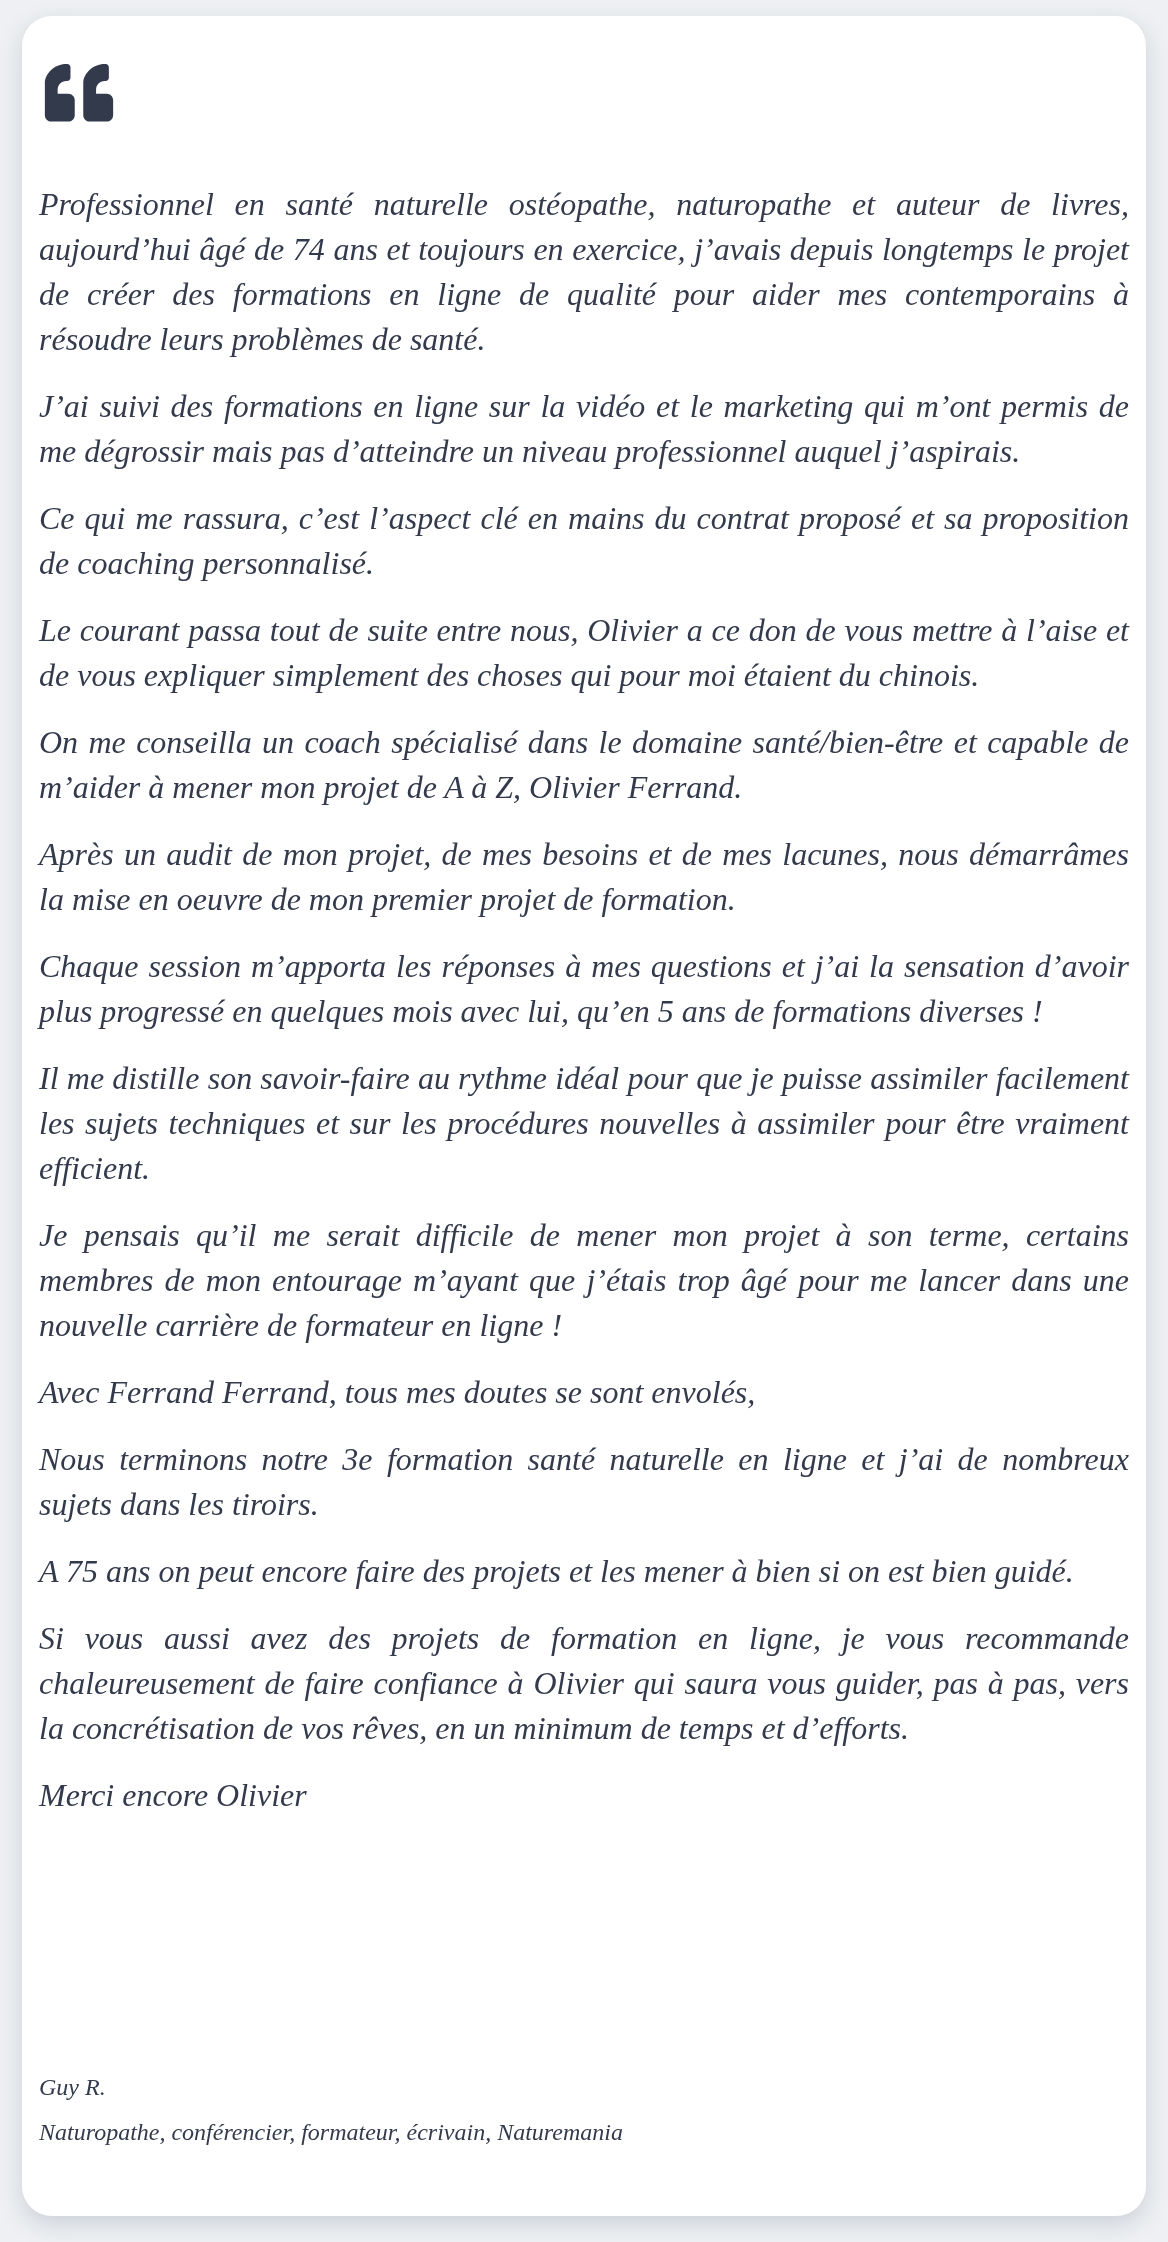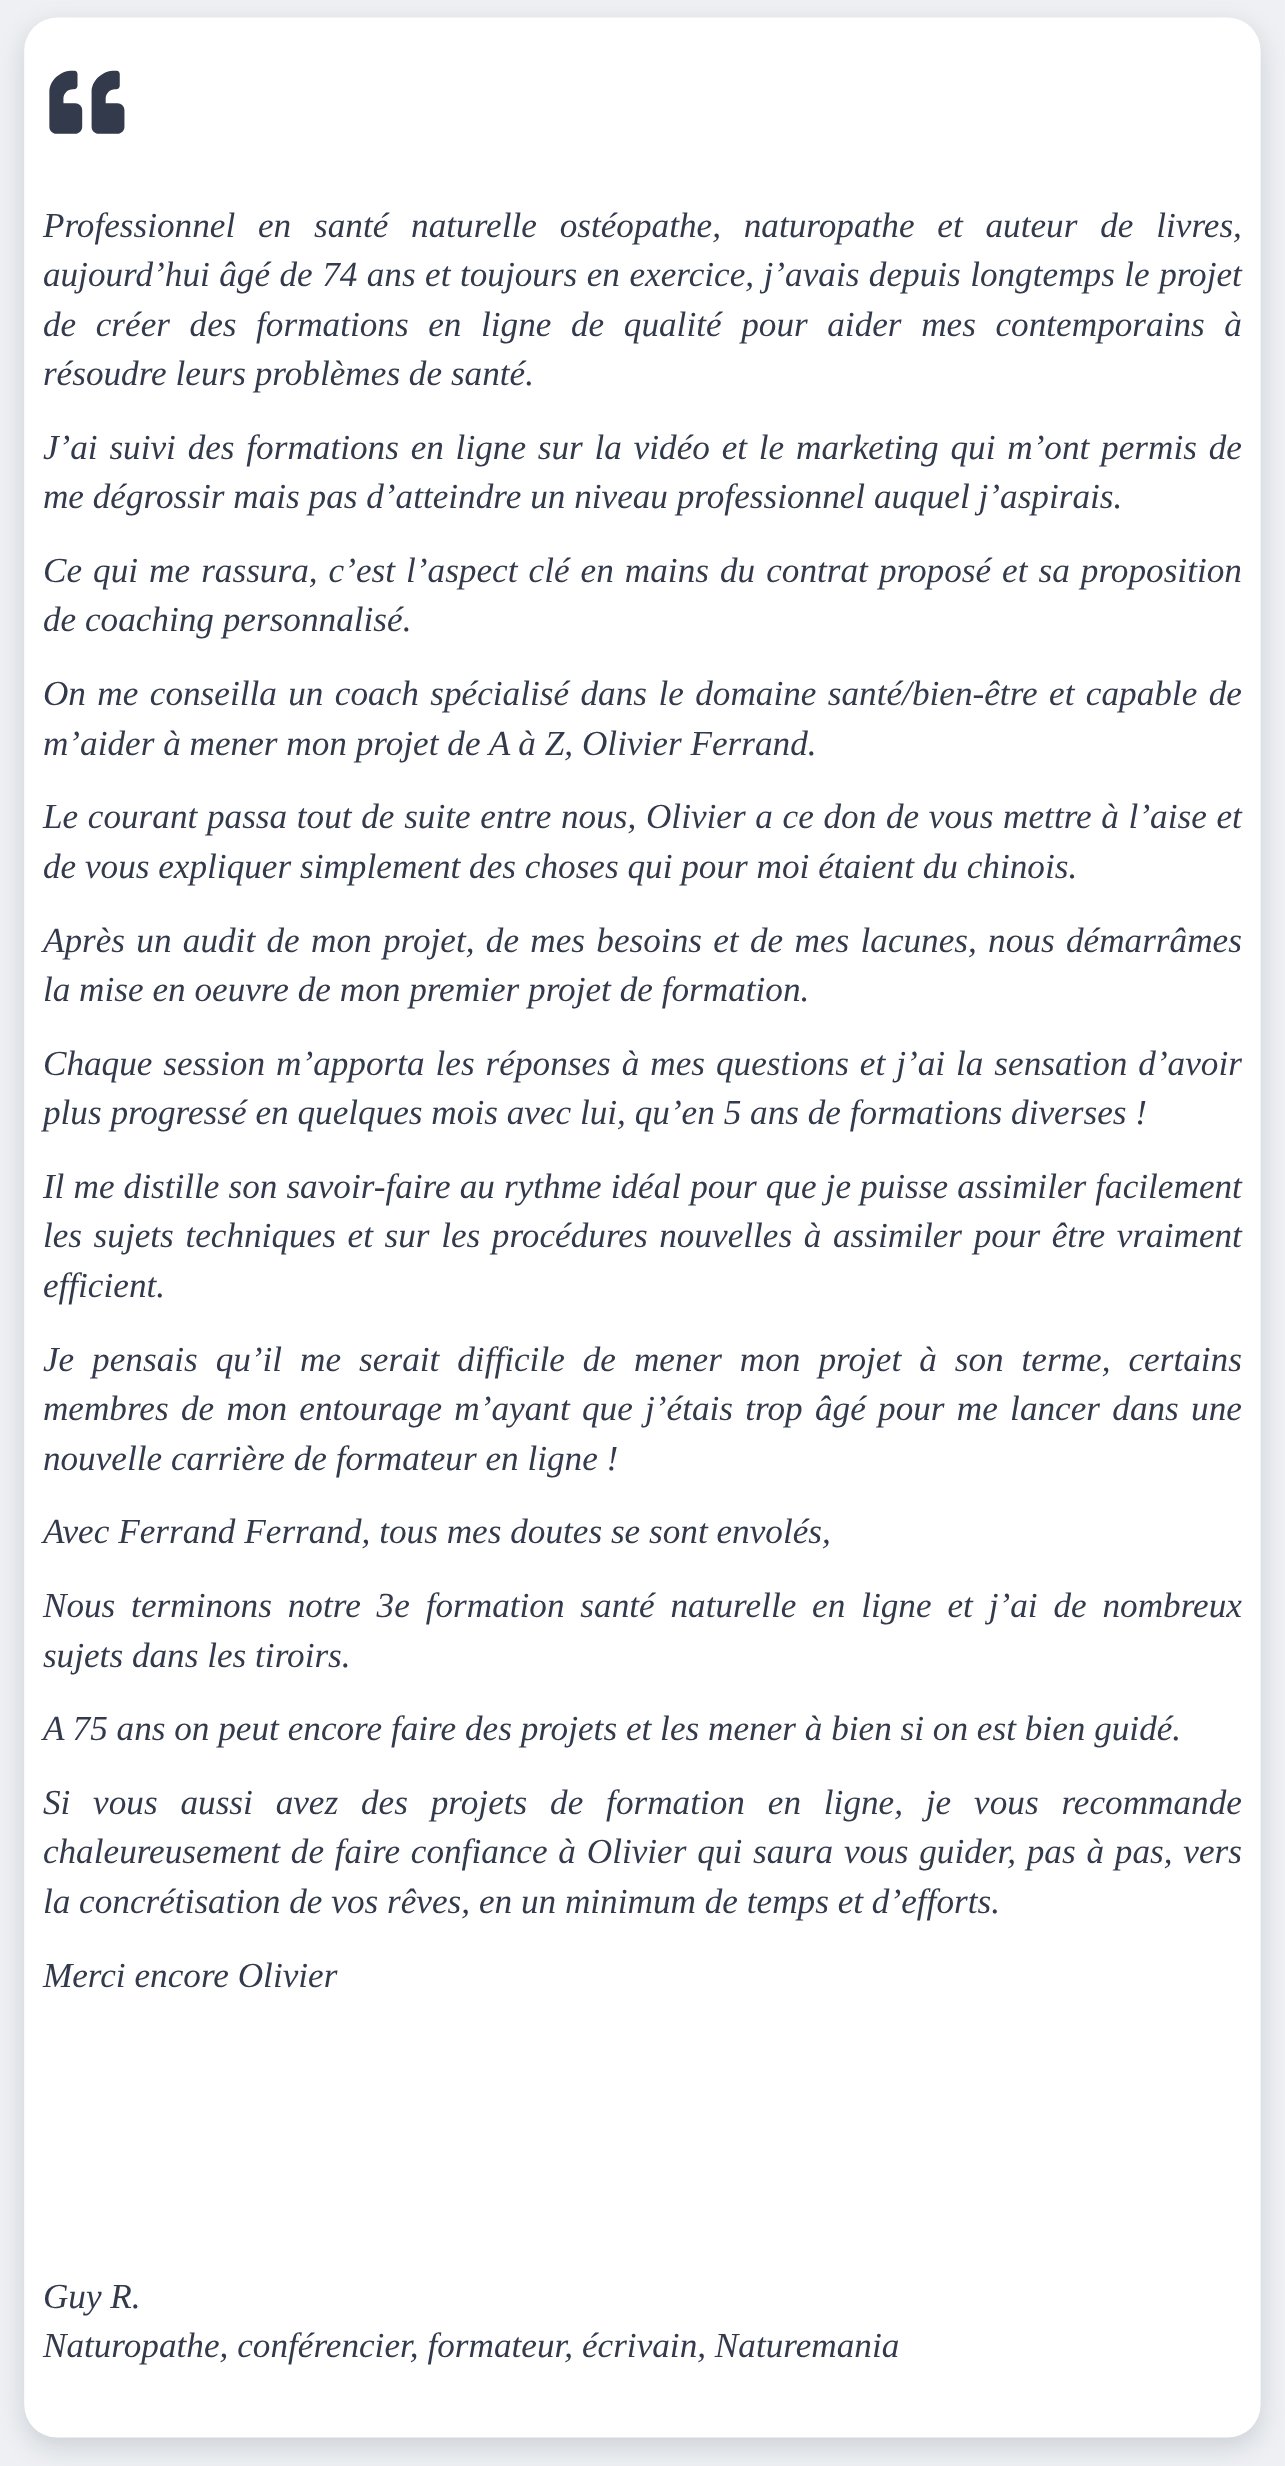--- a/index.html
+++ b/index.html
@@ -42,21 +42,21 @@
     margin: 0 0 22px 0;
     font-size: 32px;
     line-height: 45px;
     color: #333a4c;
     text-align: justify;
   }
   .spacer {
     height: 225px;
   }
   .signature {
-    font-size: 32px;
+    font-size: 24px;
     line-height: 45px;
     color: #333a4c;
   }
   .signature div {
     margin: 0;
   }
 </style>
 </head>
 <body>
 
@@ -66,22 +66,22 @@
     <span class="quote-icon">
       <svg viewBox="0 0 512 480" xmlns="http://www.w3.org/2000/svg" aria-hidden="true">
         <path fill="#333a4c" d="M464 224h-80v-32c0-35.3 28.7-64 64-64h8c13.3 0 24-10.7 24-24V24c0-13.3-10.7-24-24-24h-8C359.6 0 288 71.6 288 144v240c0 26.5 21.5 48 48 48h128c26.5 0 48-21.5 48-48V272c0-26.5-21.5-48-48-48zm-288 0H96v-32c0-35.3 28.7-64 64-64h8c13.3 0 24-10.7 24-24V24c0-13.3-10.7-24-24-24h-8C71.6 0 0 71.6 0 144v240c0 26.5 21.5 48 48 48h128c26.5 0 48-21.5 48-48V272c0-26.5-21.5-48-48-48z"></path>
       </svg>
     </span>
 
     <div class="body-text">
       <p>Professionnel en santé naturelle ostéopathe, naturopathe et auteur de livres, aujourd’hui âgé de 74 ans et toujours en exercice, j’avais depuis longtemps le projet de créer des formations en ligne de qualité pour aider mes contemporains à résoudre leurs problèmes de santé.</p>
       <p>J’ai suivi des formations en ligne sur la vidéo et le marketing qui m’ont permis de me dégrossir mais pas d’atteindre un niveau professionnel auquel j’aspirais.</p>
       <p>Ce qui me rassura, c’est l’aspect clé en mains du contrat proposé et sa proposition de coaching personnalisé.</p>
+      <p>Le courant passa tout de suite entre nous, Olivier a ce don de vous mettre à l’aise et de vous expliquer simplement des choses qui pour moi étaient du chinois.</p>
       <p>On me conseilla un coach spécialisé dans le domaine santé/bien-être et capable de m’aider à mener mon projet de A à Z, Olivier Ferrand.</p>
-      <p>Le courant passa tout de suite entre nous, Olivier a ce don de vous mettre à l’aise et de vous expliquer simplement des choses qui pour moi étaient du chinois.</p>
       <p>Après un audit de mon projet, de mes besoins et de mes lacunes, nous démarrâmes la mise en oeuvre de mon premier projet de formation.</p>
       <p>Chaque session m’apporta les réponses à mes questions et j’ai la sensation d’avoir plus progressé en quelques mois avec lui, qu’en 5 ans de formations diverses !</p>
       <p>Il me distille son savoir-faire au rythme idéal pour que je puisse assimiler facilement les sujets techniques et sur les procédures nouvelles à assimiler pour être vraiment efficient.</p>
       <p>Je pensais qu’il me serait difficile de mener mon projet à son terme, certains membres de mon entourage m’ayant que j’étais trop âgé pour me lancer dans une nouvelle carrière de formateur en ligne !</p>
       <p>Avec Ferrand Ferrand, tous mes doutes se sont envolés,</p>
       <p>Nous terminons notre 3e formation santé naturelle en ligne et j’ai de nombreux sujets dans les tiroirs.</p>
       <p>A 75 ans on peut encore faire des projets et les mener à bien si on est bien guidé.</p>
       <p>Si vous aussi avez des projets de formation en ligne, je vous recommande chaleureusement de faire confiance à Olivier qui saura vous guider, pas à pas, vers la concrétisation de vos rêves, en un minimum de temps et d’efforts.</p>
       <p>Merci encore Olivier</p>
     </div>

